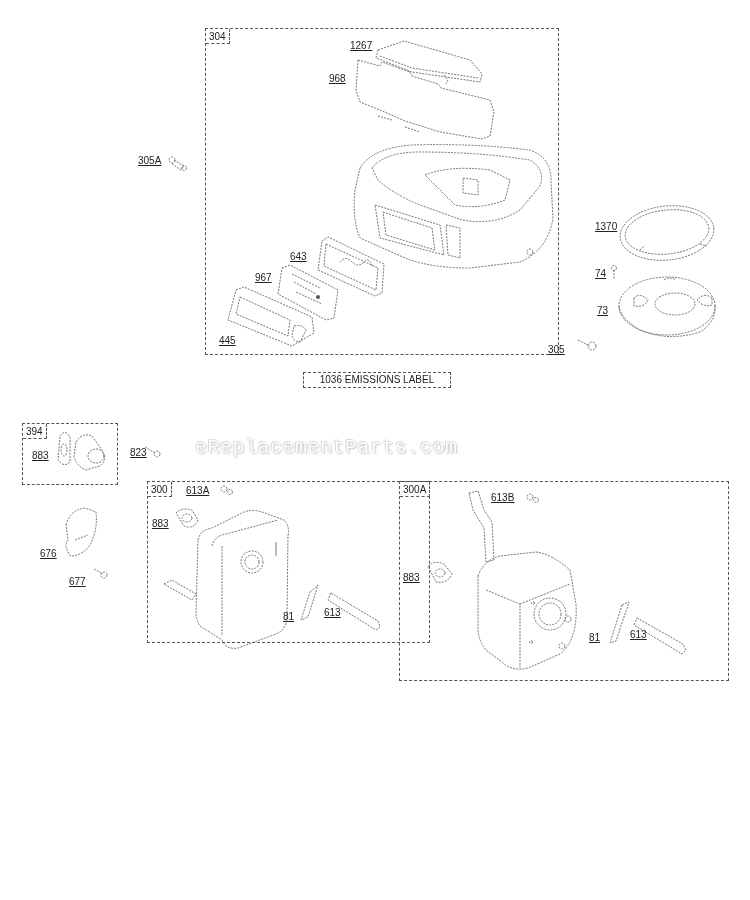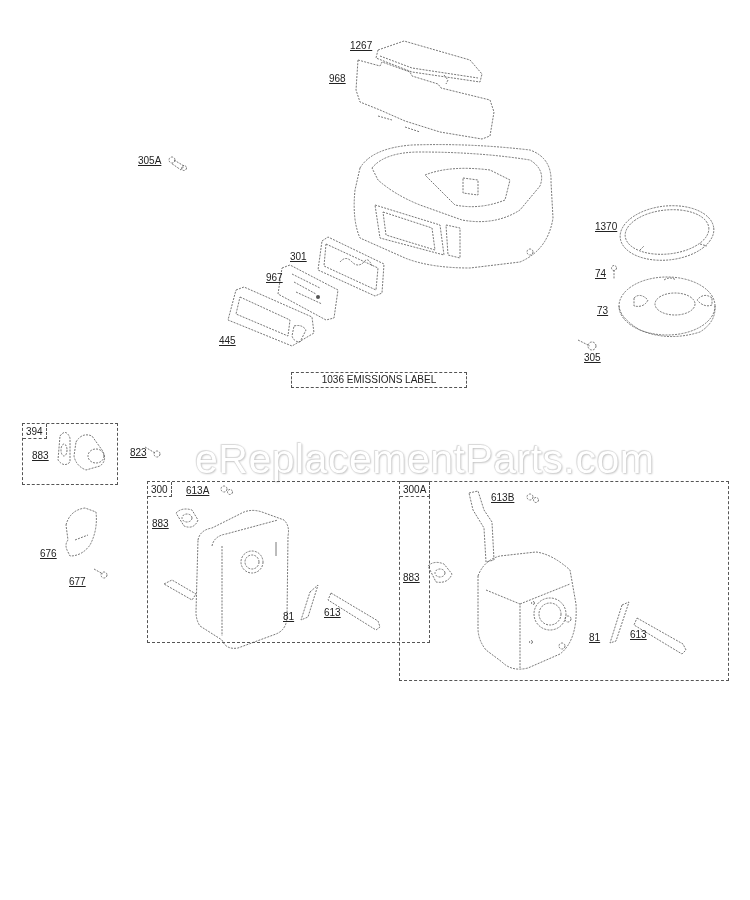--- a/index.html
+++ b/index.html
@@ -3,25 +3,25 @@
 <meta charset="utf-8">
 <style>
   html, body { margin: 0; padding: 0; background: #ffffff; }
   body { width: 750px; height: 900px; position: relative; overflow: hidden;
          font-family: "Liberation Sans", "DejaVu Sans", sans-serif; color: #222; }
   .canvas { position: absolute; left: 0; top: 0; width: 750px; height: 900px; }
   .box { position: absolute; border: 1px dashed #555; box-sizing: border-box; }
   .box-tag { position: absolute; left: 0; top: 0; border-right: 1px dashed #555; border-bottom: 1px dashed #555;
              padding: 1px 3px 0 3px; font-size: 10px; line-height: 13px; background: #fff; color: #222; }
   .lbl { position: absolute; font-size: 10px; line-height: 11px; color: #222; white-space: nowrap; text-decoration: underline; }
-  .label-box { position: absolute; left: 291px; top: 372px; width: 176px; height: 16px; border: 1px dashed #555;
+  .label-box { position: absolute; left: 303px; top: 372px; width: 148px; height: 16px; border: 1px dashed #555;
                box-sizing: border-box; font-size: 10px; line-height: 14px; text-align: center; color: #222; }
-  .watermark { position: absolute; left: 195px; top: 436px; font-size: 41px; letter-spacing: 0.5px;
+  .watermark { position: absolute; left: 195px; top: 436px; font-size: 20px; letter-spacing: 0.5px;
                color: #ffffff; text-shadow: 0 0 1px #bbb, 1px 1px 2px #c8c8c8, -1px -1px 1px #ddd;
-               font-family: Liberation Sans, sans-serif; white-space: nowrap; }
+               font-family: Liberation Mono, monospace; white-space: nowrap; }
   svg { position: absolute; left: 0; top: 0; }
   .p { fill: none; stroke: #666; stroke-width: 0.9; stroke-dasharray: 2 1.2; }
   .ps { fill: none; stroke: #555; stroke-width: 0.8; }
   .pd { fill: #555; stroke: none; }
 </style>
 </head>
 <body>
 
 <div class="canvas">
 
@@ -157,30 +157,33 @@
       <circle class="p" cx="562" cy="646" r="3"></circle>
     </g>
     <g>
       <path class="p" d="M622 605 L629 602 L616 641 L610 643 Z"></path>
     </g>
     <g>
       <path class="p" d="M637 618 L683 644 L686 650 L682 654 L634 625 Z"></path>
     </g>
   </svg>
 
+  <div class="box" style="left:205px; top:28px; width:354px; height:327px;">
+    <div class="box-tag">304</div>
+  </div>
   <span class="lbl" style="left:350px; top:40px;">1267</span>
   <span class="lbl" style="left:329px; top:73px;">968</span>
   <span class="lbl" style="left:138px; top:155px;">305A</span>
-  <span class="lbl" style="left:290px; top:251px;">301</span>
-  <span class="lbl" style="left:255px; top:272px;margin-left:11px;">967</span>
+  <span class="lbl" style="left:290px; top:251px;">643</span>
+  <span class="lbl" style="left:255px; top:272px;">967</span>
   <span class="lbl" style="left:219px; top:335px;">445</span>
   <span class="lbl" style="left:595px; top:221px;">1370</span>
   <span class="lbl" style="left:595px; top:268px;">74</span>
   <span class="lbl" style="left:597px; top:305px;">73</span>
-  <span class="lbl" style="left:584px; top:344px;margin-top:8px;">305</span>
+  <span class="lbl" style="left:548px; top:344px;">305</span>
 
   <div class="label-box">1036 EMISSIONS LABEL</div>
 
   <div class="watermark">eReplacementParts.com</div>
 
   <div class="box" style="left:22px; top:423px; width:96px; height:62px;">
     <div class="box-tag">394</div>
   </div>
   <span class="lbl" style="left:32px; top:450px;">883</span>
   <span class="lbl" style="left:130px; top:447px;">823</span>

